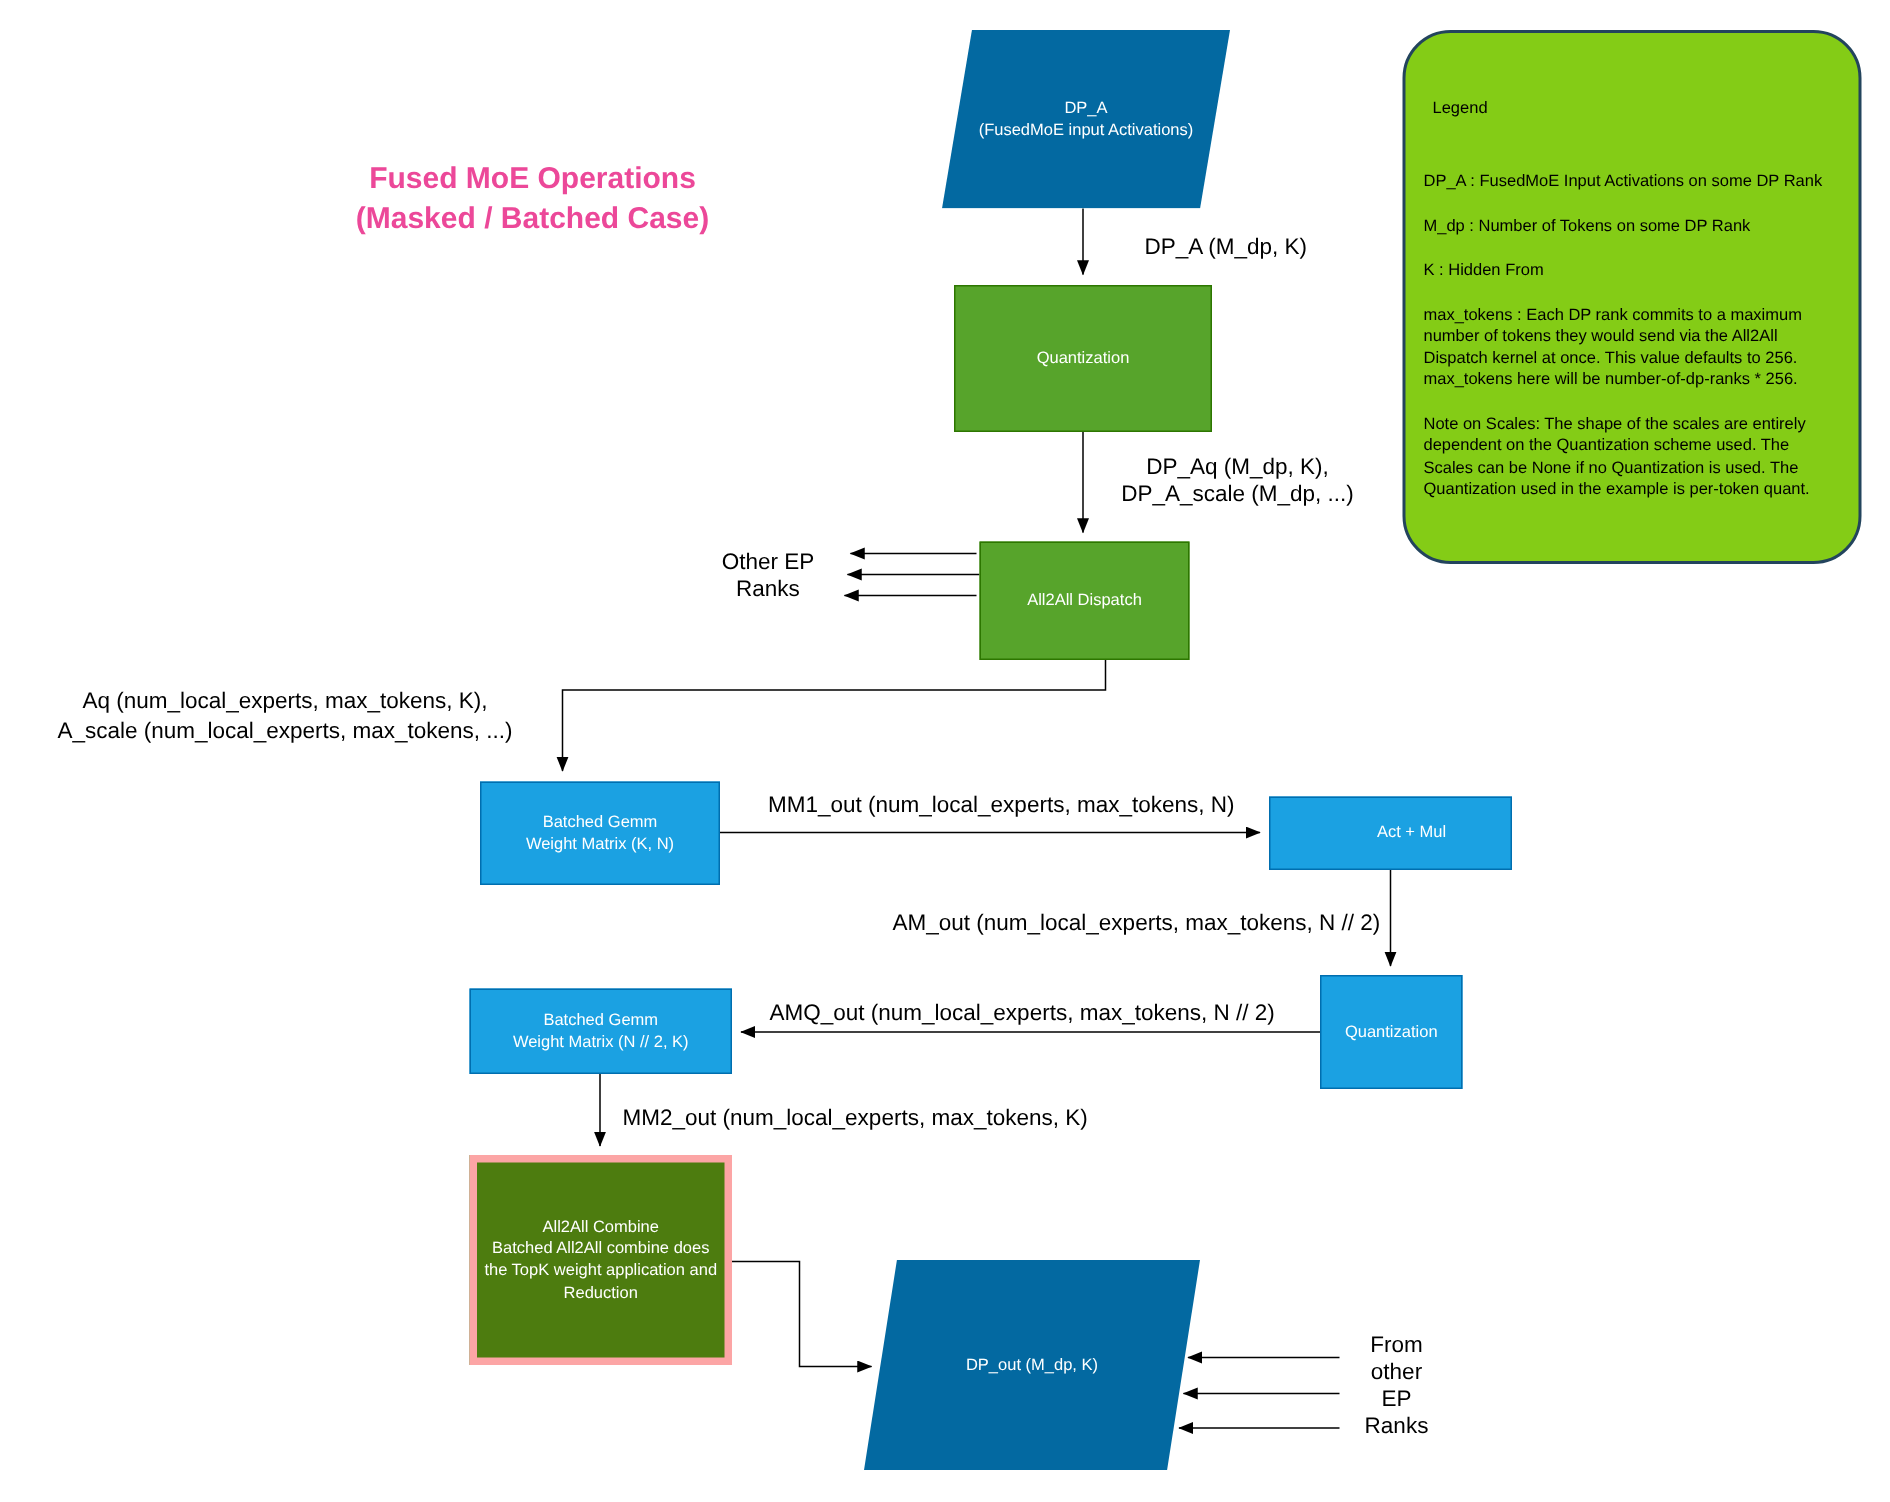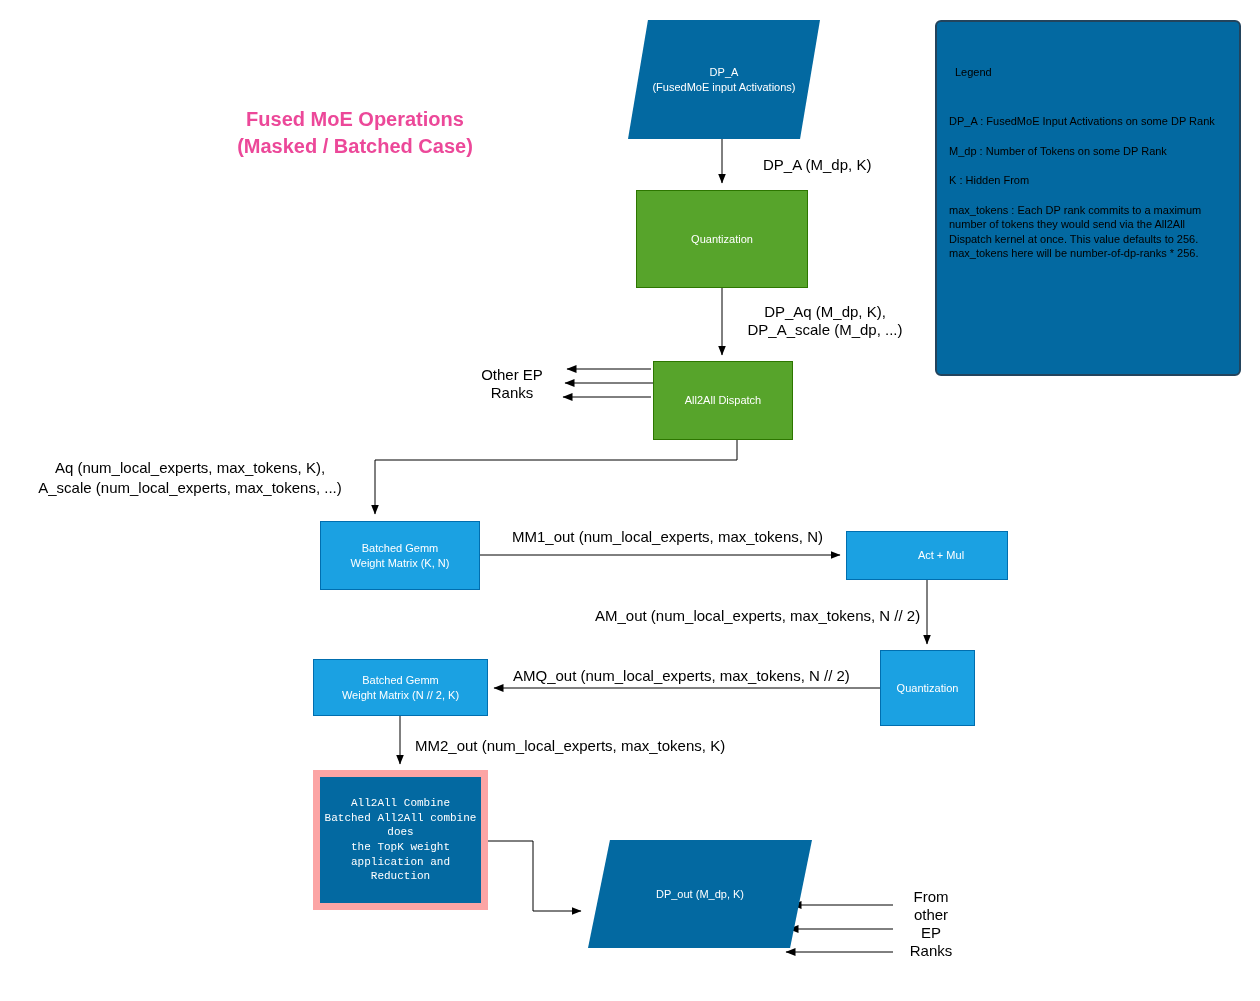--- a/index.html
+++ b/index.html
@@ -7,33 +7,33 @@
 
   #canvas { position: relative; width: 1260px; height: 1001px; background: #ffffff; overflow: hidden; }
   #edges { position: absolute; left: 0; top: 0; }
 
   .node {
     position: absolute; display: flex; align-items: center; justify-content: center;
     text-align: center; color: #ffffff; font-size: 11px; line-height: 1.32; white-space: pre-line;
     box-sizing: border-box;
   }
   .green  { background: #57a42b; border: 1px solid #2d7600; }
-  .dgreen { background: #0369a1; border: 7px solid #fca5a5; font-family: Liberation Mono, monospace; }
+  .dgreen { background: #4d7c0f; border: 5px solid #fca5a5; }
   .blue   { background: #1ba1e2; border: 1px solid #006eaf; }
   .para   { background: #0369a1; border: none; }
 
   #dp-a      { left: 628px; top: 20px;  width: 192px; height: 119px; clip-path: polygon(10.4% 0, 100% 0, 89.6% 100%, 0 100%); }
   #quant-top { left: 636px; top: 190px; width: 172px; height: 98px; }
   #dispatch  { left: 653px; top: 361px; width: 140px; height: 79px; }
   #gemm1     { left: 320px; top: 521px; width: 160px; height: 69px; }
   #actmul    { left: 846px; top: 531px; width: 162px; height: 49px; padding-left: 28px; }
   #quant-mid { left: 880px; top: 650px; width: 95px;  height: 76px; }
   #gemm2     { left: 313px; top: 659px; width: 175px; height: 57px; }
   #combine   { left: 313px; top: 770px; width: 175px; height: 140px; padding: 0 2px; }
-  #dp-out    { left: 588px; top: 840px; width: 224px; height: 108px; clip-path: polygon(9.8% 0, 100% 0, 90.2% 100%, 0 100%); }
+  #dp-out    { left: 576px; top: 840px; width: 224px; height: 140px; clip-path: polygon(9.8% 0, 100% 0, 90.2% 100%, 0 100%); }
 
   .edge-label { position: absolute; font-size: 15px; color: #000000; line-height: 1.35; white-space: pre-line; }
   .center { text-align: center; transform: translateX(-50%); }
   .tight  { line-height: 1.2; }
 
   #lbl-dpa     { left: 763px; top: 155px; }
   #lbl-dpaq    { left: 825px; top: 303px; }
   #lbl-otherep { left: 512px; top: 366px; }
   #lbl-aq      { left: 190px; top: 458px; }
   #lbl-mm1     { left: 512px; top: 527px; }
@@ -42,21 +42,21 @@
   #lbl-mm2     { left: 415px; top: 736px; }
   #lbl-fromep  { left: 931px; top: 888px; }
 
   #title {
     position: absolute; left: 210px; top: 106px; width: 290px; text-align: center;
     font-size: 20px; font-weight: bold; line-height: 1.35; white-space: pre-line; color: #ec4899;
   }
 
   #legend {
     position: absolute; left: 935px; top: 20px; width: 306px; height: 356px;
-    background: #0369a1; border: 2px solid #23445d; border-radius: 6px;
+    background: #84cc16; border: 2px solid #23445d; border-radius: 32px;
     padding: 44px 20px 16px 12px; box-sizing: border-box; color: #000000;
   }
   #legend .legend-title { font-size: 11px; margin: 0 0 36px 6px; }
   #legend .legend-item  { font-size: 11px; line-height: 1.32; margin-bottom: 15px; }
 </style>
 </head>
 <body>
 
 <div id="canvas">
 
@@ -118,15 +118,16 @@
 other
 EP
 Ranks</div>
 
   <div id="legend">
     <div class="legend-title">Legend</div>
     <div class="legend-item">DP_A : FusedMoE Input Activations on some DP Rank</div>
     <div class="legend-item">M_dp : Number of Tokens on some DP Rank</div>
     <div class="legend-item">K : Hidden From</div>
     <div class="legend-item">max_tokens : Each DP rank commits to a maximum number of tokens they would send via the All2All Dispatch kernel at once. This value defaults to 256. max_tokens here will be number-of-dp-ranks * 256.</div>
+    <div class="legend-item">Note on Scales: The shape of the scales are entirely dependent on the Quantization scheme used. The Scales can be None if no Quantization is used. The Quantization used in the example is per-token quant.</div>
   </div>
 
 </div>
 
 </body></html>

